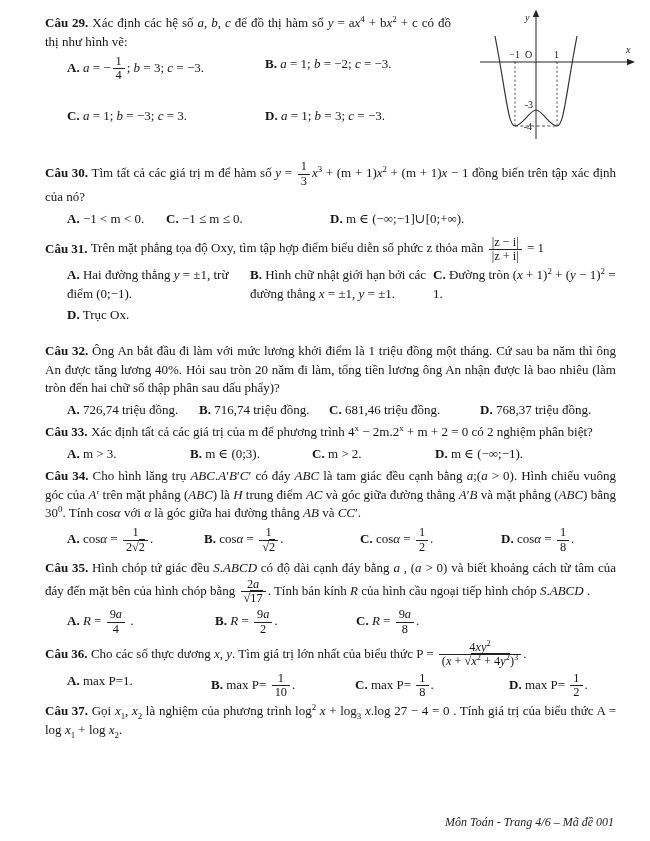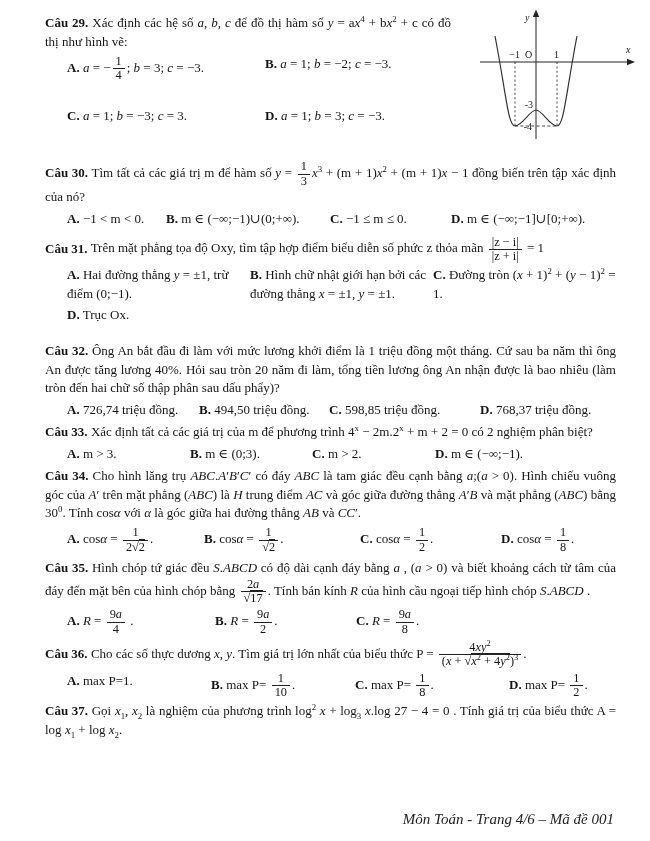--- a/index.html
+++ b/index.html
@@ -32,21 +32,21 @@
   .grid-q36{grid-template-columns:144px 144px 154px auto}
   .q29{margin-bottom:34px}
   .q29 .qt{padding-right:165px}
   .q30{margin-bottom:7px}
   .q31{margin-bottom:17px}
   .q32,.q33{margin-bottom:3px}
   .q34,.q35{margin-bottom:5px}
   .q36{margin-bottom:3px}
   .graph{position:absolute;left:478px;top:8px;width:162px;height:138px}
   .graph text{font-size:10px;fill:#222}
-  .footer{position:absolute;right:36px;bottom:10px;font-style:italic;font-size:15px;color:#222}
+  .footer{position:absolute;right:36px;bottom:10px;font-style:italic;font-size:12px;color:#222}
 </style>
 </head>
 <body>
 
 <div class="sheet">
 
   <svg class="graph" viewBox="0 0 162 138" xmlns="http://www.w3.org/2000/svg">
     <g>
       <line x1="2" y1="54" x2="150" y2="54" stroke="#222" stroke-width="1"></line>
       <polygon points="149,50.8 157,54 149,57.2" fill="#222"></polygon>
@@ -87,21 +87,20 @@
   <div class="q q30">
     <div class="qt">
       <b class="ql">Câu 30.</b>
       <span>Tìm tất cả các giá trị m để hàm số <i>y</i> = <span class="fr">
             <span class="n">1</span>
             <span class="d">3</span>
           </span><i>x</i><sup>3</sup> + (m + 1)<i>x</i><sup>2</sup> + (m + 1)<i>x</i> − 1 đồng biến trên tập xác định của nó?</span>
     </div>
     <div class="opts grid-q30">
       <span class="opt"><b class="ok">A.</b> <span>−1 &lt; m &lt; 0.</span></span>
-      <span class="opt"><b class="ok">B.</b> <span>m ∈ (−∞;−1)∪(0;+∞).</span></span>
       <span class="opt"><b class="ok">C.</b> <span>−1 ≤ m ≤ 0.</span></span>
       <span class="opt"><b class="ok">D.</b> <span>m ∈ (−∞;−1]∪[0;+∞).</span></span>
     </div>
   </div>
 
   <div class="q q31">
     <div class="qt">
       <b class="ql">Câu 31.</b>
       <span>Trên mặt phẳng tọa độ Oxy, tìm tập hợp điểm biểu diễn số phức z thỏa mãn <span class="fr">
             <span class="n">|z − i|</span>
@@ -116,22 +115,22 @@
     </div>
   </div>
 
   <div class="q q32">
     <div class="qt">
       <b class="ql">Câu 32.</b>
       <span>Ông An bắt đầu đi làm với mức lương khởi điểm là 1 triệu đồng một tháng. Cứ sau ba năm thì ông An được tăng lương 40%. Hỏi sau tròn 20 năm đi làm, tổng tiền lương ông An nhận được là bao nhiêu (làm tròn đến hai chữ số thập phân sau dấu phẩy)?</span>
     </div>
     <div class="opts grid-q32">
       <span class="opt"><b class="ok">A.</b> <span>726,74 triệu đồng.</span></span>
-      <span class="opt"><b class="ok">B.</b> <span>494,50 triệu đồng.</span></span>
-      <span class="opt"><b class="ok">C.</b> <span>598,85 triệu đồng.</span></span>
+      <span class="opt"><b class="ok">B.</b> <span>716,74 triệu đồng.</span></span>
+      <span class="opt"><b class="ok">C.</b> <span>681,46 triệu đồng.</span></span>
       <span class="opt"><b class="ok">D.</b> <span>768,37 triệu đồng.</span></span>
     </div>
   </div>
 
   <div class="q q33">
     <div class="qt">
       <b class="ql">Câu 33.</b>
       <span>Xác định tất cả các giá trị của m để phương trình 4<sup>x</sup> − 2m.2<sup>x</sup> + m + 2 = 0 có 2 nghiệm phân biệt?</span>
     </div>
     <div class="opts grid-q33">

